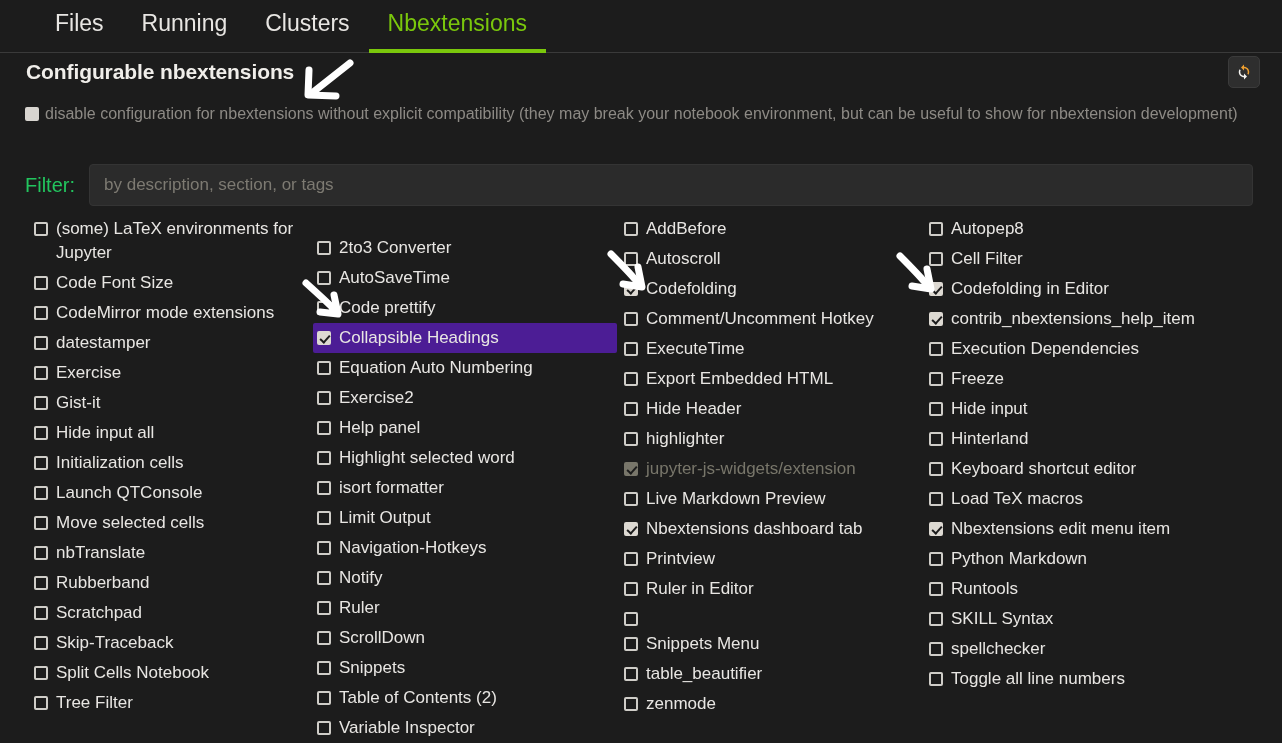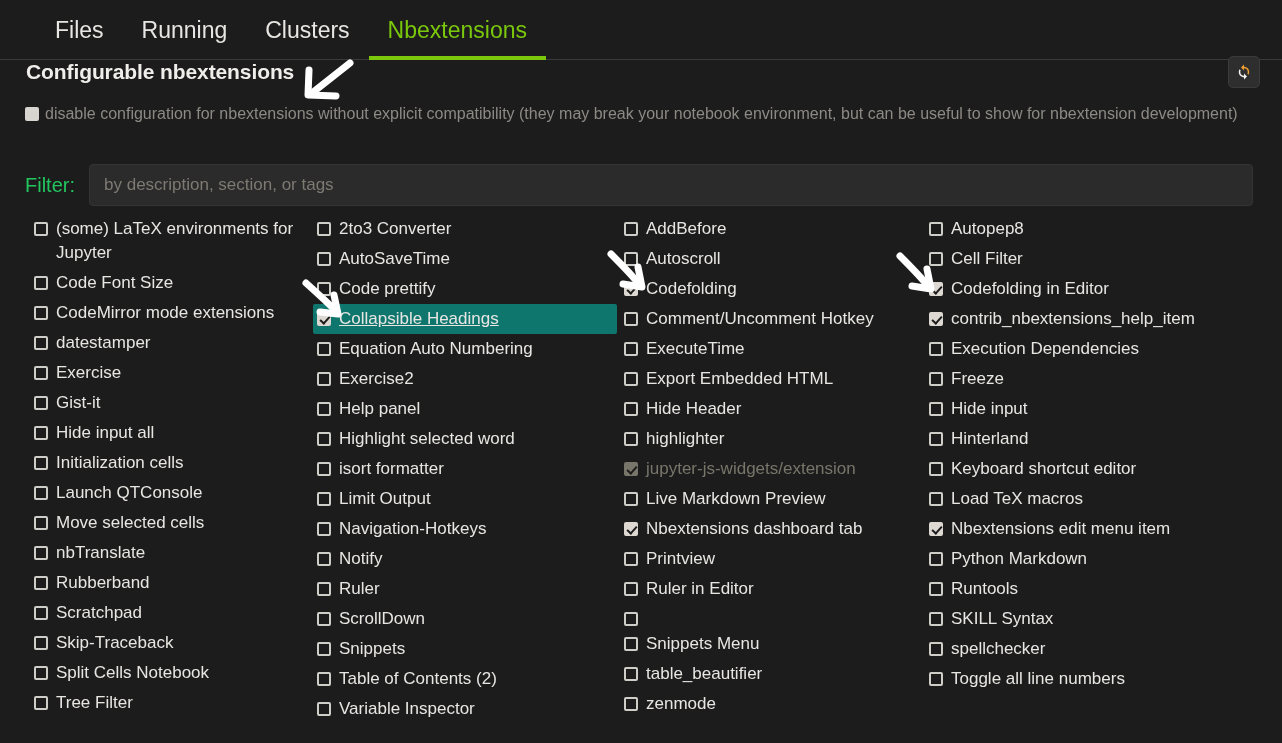--- a/index.html
+++ b/index.html
@@ -13,21 +13,20 @@
     overflow: hidden;
   }
   #app { position: relative; width: 1282px; height: 743px; }
 
   
   .tabbar {
     position: absolute; top: 0; left: 0; width: 1282px; height: 53px;
     border-bottom: 1px solid #3a3a3a;
     display: flex; align-items: flex-end;
     padding-left: 36px;
-    margin-top: 7px;
   }
   .tab {
     font-size: 23px; line-height: 1;
     color: #e8e6e3;
     padding: 0 19px 14px 19px;
     position: relative; top: 1px;
     white-space: nowrap;
     cursor: pointer;
     border-bottom: 4px solid transparent;
   }
@@ -83,34 +82,34 @@
   .filter-input::placeholder { color: #7d7a72; }
 
   
   .grid {
     position: absolute; top: 214px; left: 0;
     width: 1282px;
     display: flex;
   }
   .col { width: 307px; }
   .col.c1 { padding-left: 30px; width: 310px; }
-  .col.c2 { padding-left: 3px; width: 307px; }
+  .col.c2 { padding-left: 3px; width: 307px; margin-top: 19px; }
   .col.c3 { padding-left: 3px; width: 305px; }
   .col.c4 { padding-left: 3px; width: 340px; }
 
   .ext {
     display: flex; align-items: flex-start;
     font-size: 17px; line-height: 24px;
     padding: 3px 4px 3px 4px;
     color: #e8e6e3;
     cursor: pointer;
     border-radius: 2px;
   }
   .ext .label { padding-left: 8px; }
-  .ext.selected { background: #0f766e; text-decoration: underline; }
+  .ext.selected { background: #4c1d95; }
   .ext.disabled { color: #78766a; }
   .ext.disabled .label { color: #78766a; }
 
   
   .cbx {
     display: inline-block;
     width: 14px; height: 14px;
     flex: 0 0 14px;
     border: 2px solid #cfcdc8;
     border-radius: 2px;

